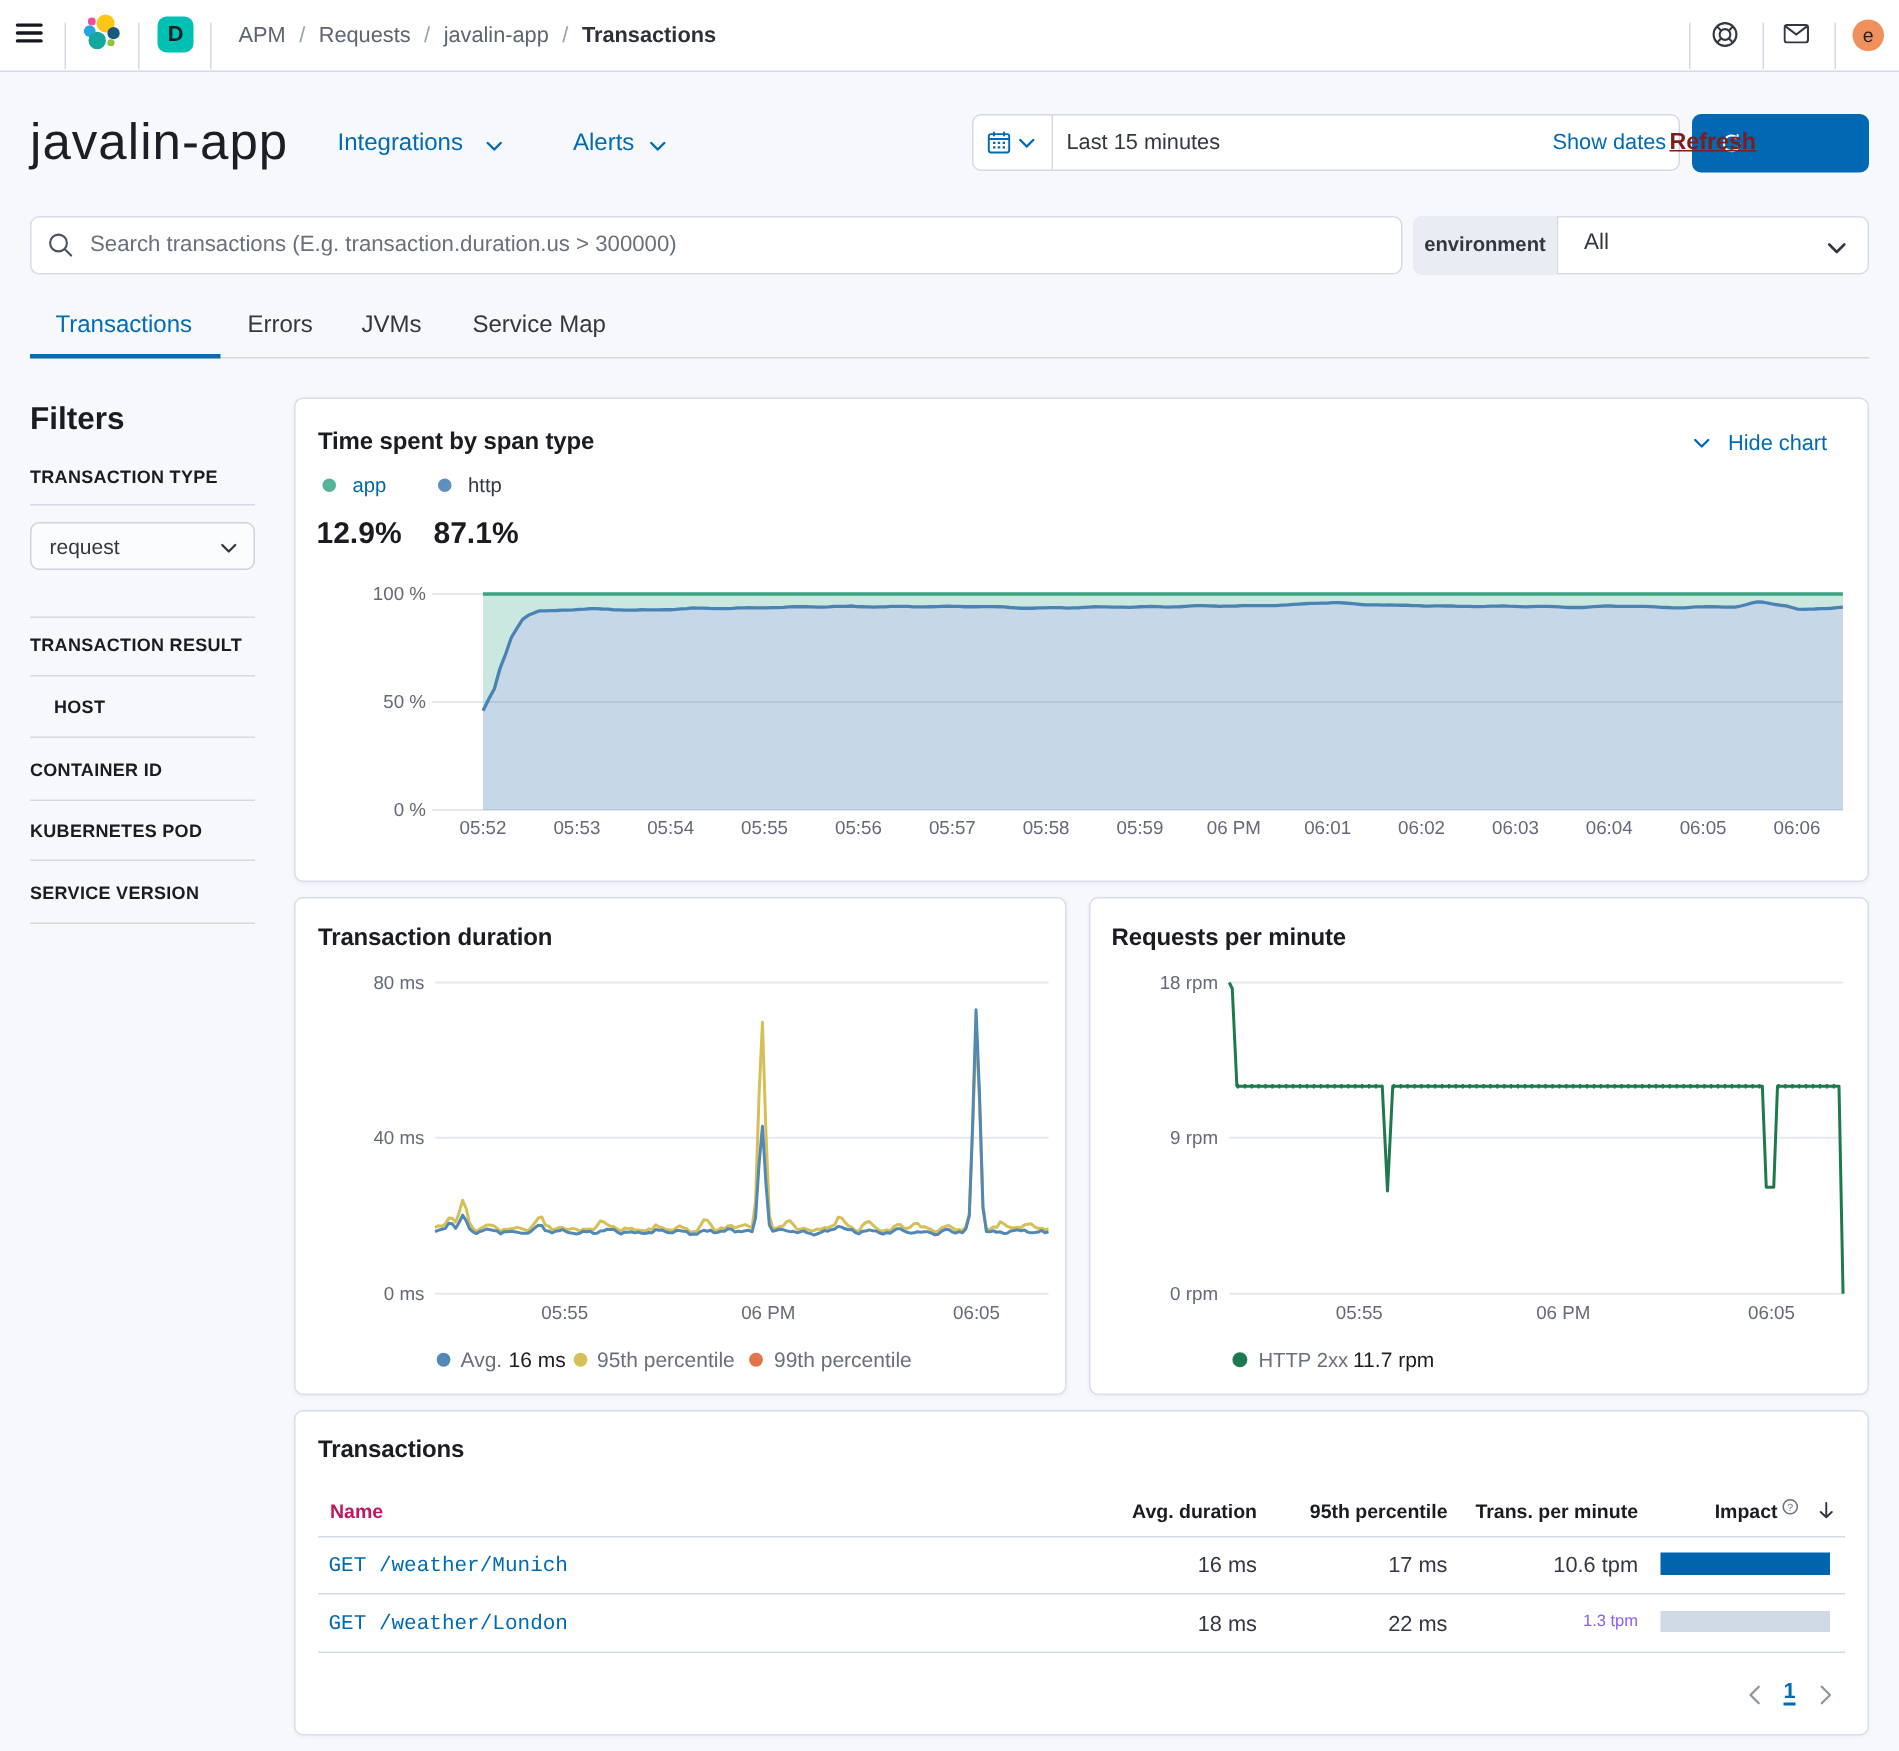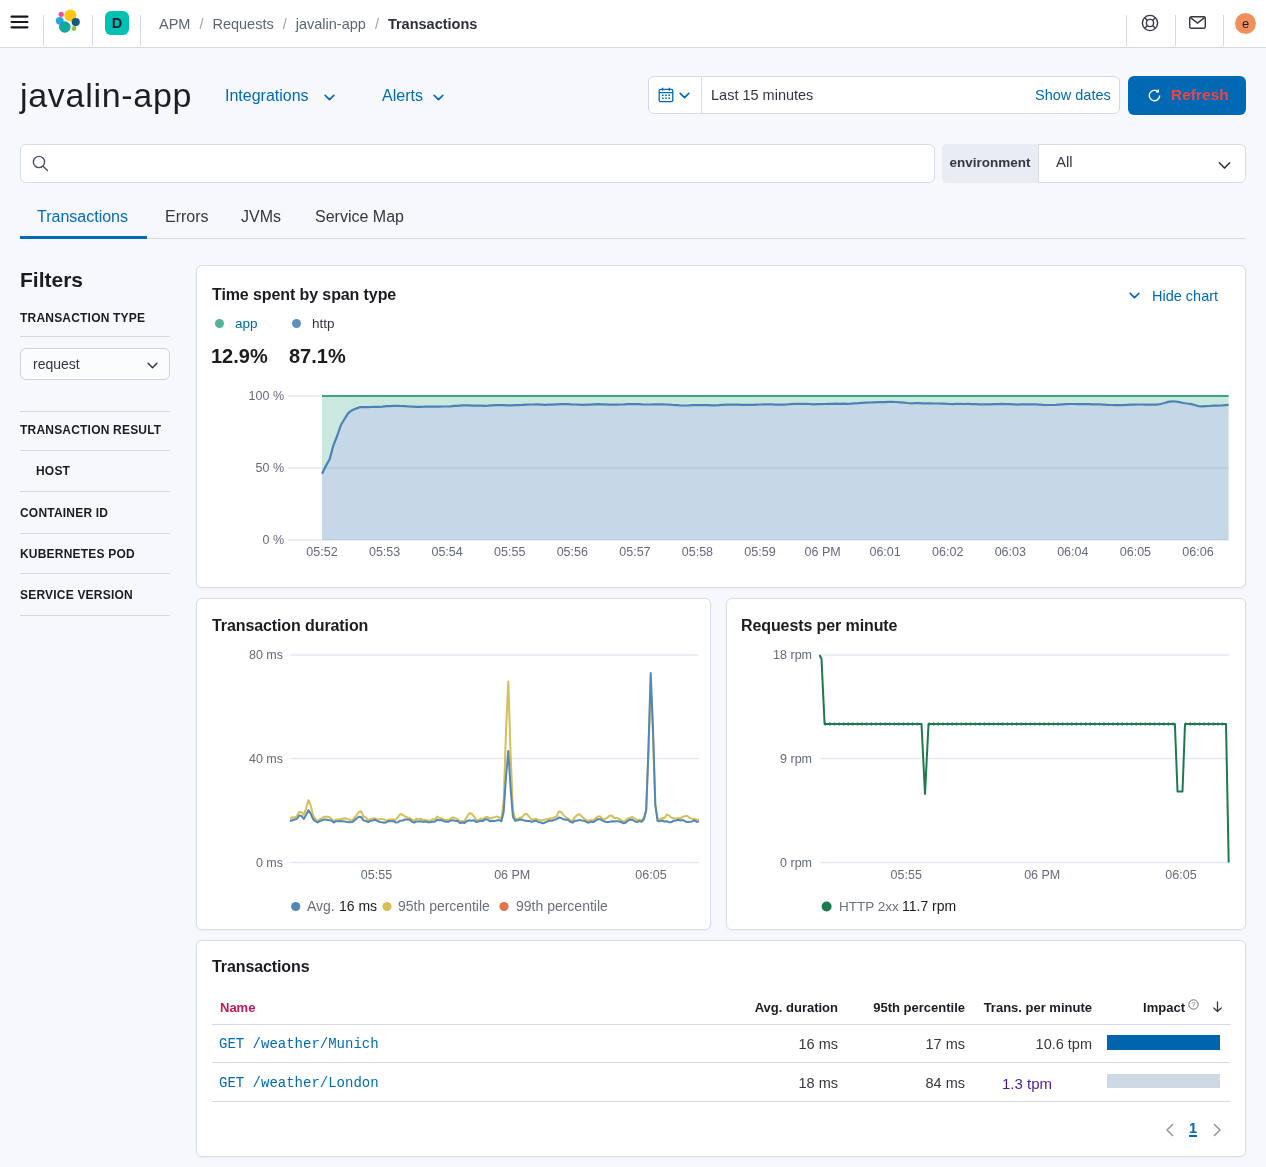--- a/index.html
+++ b/index.html
@@ -87,27 +87,28 @@
       <path d="M2 4l4 4 4-4" fill="none" stroke="#006bb4" stroke-width="1.5" stroke-linecap="round" stroke-linejoin="round"></path>
     </svg>
   <div class="abs" style="left:711px;top:87px;font-size:14.5px;color:#343741;">Last 15 minutes</div>
   <div class="abs blue" style="left:1035px;top:87px;font-size:14.5px;">Show dates</div>
 
   <div class="abs" style="left:1128px;top:76px;width:118px;height:39px;background:#0168b3;border-radius:6px;"></div>
   <svg class="abs" style="left:1148px;top:89px;" width="13" height="13" viewBox="0 0 14 14" fill="none" stroke="#fff" stroke-width="1.5">
     <path d="M12.6 7a5.6 5.6 0 1 1-1.7-4"></path>
     <path d="M11.2 0.6v2.6h-2.6" stroke-width="1.4"></path>
   </svg>
-  <div class="abs" style="left:1171px;top:86px;font-size:15.5px;font-weight:600;color:#ef4444;">Refresh</div>
+  <div class="abs" style="left:1113px;top:86px;font-size:15.5px;font-weight:600;color:#7f1d1d;text-decoration:underline;">Refresh</div>
 
   <div class="abs" style="left:20px;top:144px;width:915px;height:39px;background:#fff;border:1px solid #d6dce7;border-radius:6px;"></div>
   <svg class="abs" style="left:32px;top:155px;" width="17" height="17" viewBox="0 0 17 17" fill="none" stroke="#4a515e" stroke-width="1.4">
     <circle cx="7" cy="7" r="5.6"></circle>
     <path d="M11.2 11.2l4.2 4.2" stroke-linecap="round"></path>
   </svg>
+  <div class="abs" style="left:60px;top:155px;font-size:14.8px;color:#69707d;">Search transactions (E.g. transaction.duration.us &gt; 300000)</div>
 
   <div class="abs" style="left:942px;top:144px;width:304px;height:39px;background:#fff;border:1px solid #d6dce7;border-radius:6px;"></div>
   <div class="abs" style="left:942px;top:144px;width:97px;height:39px;background:#e9edf3;border-right:1px solid #d6dce7;border-radius:6px 0 0 6px;font-size:13.5px;font-weight:600;color:#343741;text-align:center;line-height:38px;">environment</div>
   <div class="abs" style="left:1056px;top:153px;font-size:15px;color:#343741;">All</div>
   <svg class="abs" style="left:1217px;top:158px;" width="15" height="15" viewBox="0 0 12 12">
       <path d="M2 4l4 4 4-4" fill="none" stroke="#343741" stroke-width="1.4" stroke-linecap="round" stroke-linejoin="round"></path>
     </svg>
 
   <div class="abs" style="left:20px;top:238px;width:1226px;height:1px;background:#d3dae6;"></div>
   <div class="abs" style="left:20px;top:236px;width:127px;height:3px;background:#036cb5;"></div>
@@ -241,22 +242,22 @@
   <div class="abs" style="left:212px;top:1023.8px;width:1018px;height:1px;background:#d3dae6;"></div>
   <div class="abs" style="left:212px;top:1061.6px;width:1018px;height:1px;background:#d3dae6;"></div>
   <div class="abs" style="left:212px;top:1100.7px;width:1018px;height:1px;background:#d3dae6;"></div>
   <div class="abs" style="left:219px;top:1036px;font-size:14px;font-family:'Liberation Mono',monospace;color:#006bb4;">GET&nbsp;/weather/Munich</div>
   <div class="abs" style="left:678px;top:1036px;width:160px;text-align:right;font-size:14.5px;color:#343741;">16 ms</div>
   <div class="abs" style="left:805px;top:1036px;width:160px;text-align:right;font-size:14.5px;color:#343741;">17 ms</div>
   <div class="abs" style="left:932px;top:1036px;width:160px;text-align:right;font-size:14.5px;color:#343741;">10.6 tpm</div>
   <div class="abs" style="left:1107px;top:1035px;width:113px;height:14.5px;background:#0165ad;"></div>
   <div class="abs" style="left:219px;top:1074.5px;font-size:14px;font-family:'Liberation Mono',monospace;color:#006bb4;">GET&nbsp;/weather/London</div>
   <div class="abs" style="left:678px;top:1074.5px;width:160px;text-align:right;font-size:14.5px;color:#343741;">18 ms</div>
-  <div class="abs" style="left:805px;top:1074.5px;width:160px;text-align:right;font-size:14.5px;color:#343741;">84 ms</div>
-  <div class="abs" style="left:892px;top:1074.5px;width:160px;text-align:right;font-size:15px;color:#4c1d95;">1.3 tpm</div>
+  <div class="abs" style="left:805px;top:1074.5px;width:160px;text-align:right;font-size:14.5px;color:#343741;">22 ms</div>
+  <div class="abs" style="left:932px;top:1074.5px;width:160px;text-align:right;font-size:11px;color:#8b5cf6;">1.3 tpm</div>
   <div class="abs" style="left:1107px;top:1073.5px;width:113px;height:14.5px;background:#cfd9e6;"></div>
   <svg class="abs" style="left:1164.5px;top:1122.5px;" width="9" height="14" viewBox="0 0 9 14">
       <path d="M7.5 1.5L2 7l5.5 5.5" fill="none" stroke="#8d95a2" stroke-width="1.5" stroke-linecap="round" stroke-linejoin="round"></path>
     </svg>
   <div class="abs" style="left:1189px;top:1121px;font-size:14.5px;font-weight:700;color:#006bb4;border-bottom:2px solid #006bb4;padding-bottom:0px;line-height:14px;">1</div>
   <svg class="abs" style="left:1212.5px;top:1122.5px;" width="9" height="14" viewBox="0 0 9 14">
       <path d="M1.5 1.5L7 7l-5.5 5.5" fill="none" stroke="#8d95a2" stroke-width="1.5" stroke-linecap="round" stroke-linejoin="round"></path>
     </svg>
 
 </div>

